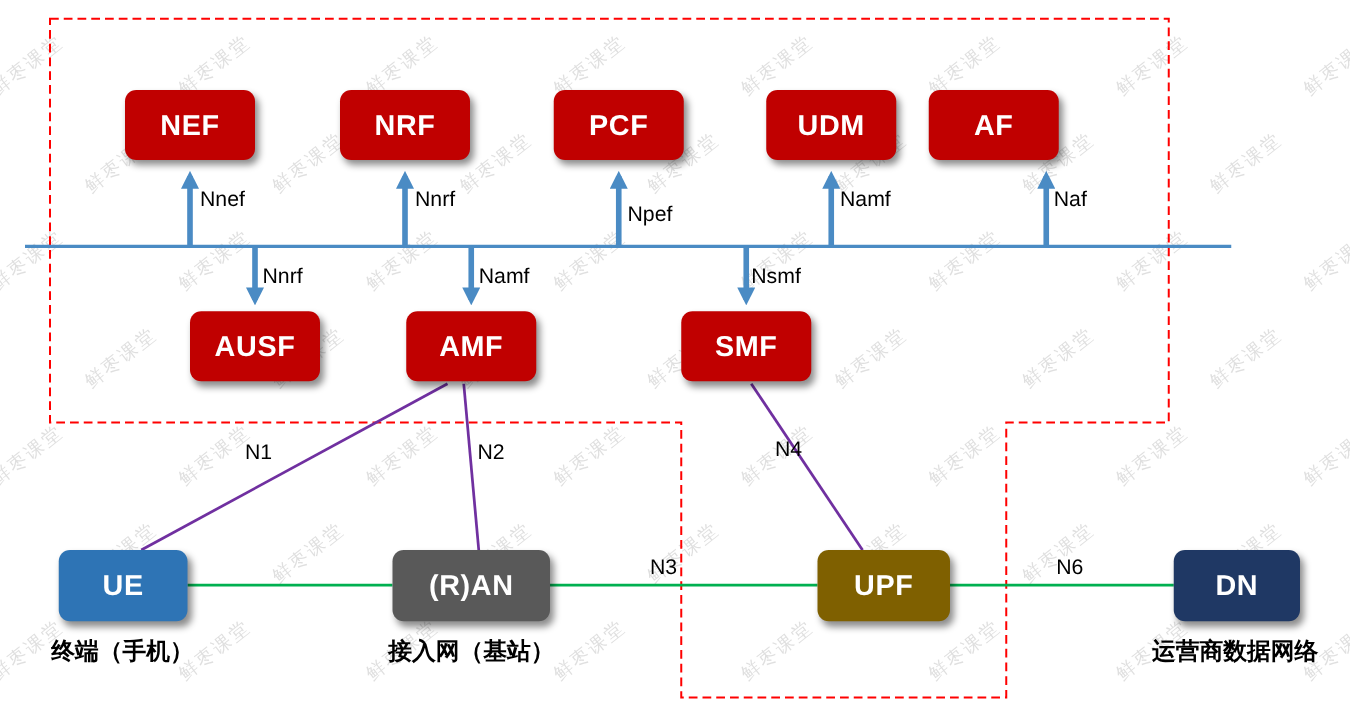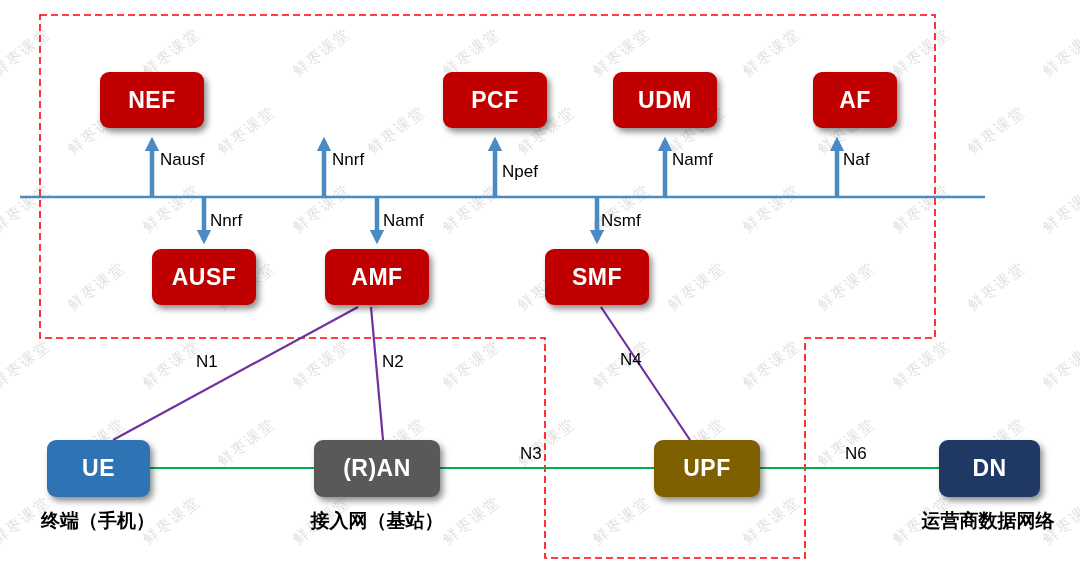--- a/index.html
+++ b/index.html
@@ -131,27 +131,30 @@
     <line class="purple" x1="601" y1="307" x2="690" y2="440"></line>
 
     <line class="green" x1="150" y1="468" x2="314" y2="468"></line>
     <line class="green" x1="440" y1="468" x2="654" y2="468"></line>
     <line class="green" x1="760" y1="468" x2="939" y2="468"></line>
   </svg>
 
   <div class="node red" style="left:100px;top:72px;width:104px;height:56px">
     <span>NEF</span>
   </div>
+  <div class="node red" style="left:272px;top:72px;width:104px;height:56px">
+    <span>NRF</span>
+  </div>
   <div class="node red" style="left:443px;top:72px;width:104px;height:56px">
     <span>PCF</span>
   </div>
   <div class="node red" style="left:613px;top:72px;width:104px;height:56px">
     <span>UDM</span>
   </div>
-  <div class="node red" style="left:813px;top:72px;width:84px;height:56px">
+  <div class="node red" style="left:743px;top:72px;width:104px;height:56px">
     <span>AF</span>
   </div>
 
   <div class="node red" style="left:325px;top:249px;width:104px;height:56px">
     <span>AMF</span>
   </div>
   <div class="node red" style="left:152px;top:249px;width:104px;height:56px">
     <span>AUSF</span>
   </div>
   <div class="node red" style="left:545px;top:249px;width:104px;height:56px">
@@ -164,21 +167,21 @@
   <div class="node gray" style="left:314px;top:440px;width:126px;height:57px">
     <span>(R)AN</span>
   </div>
   <div class="node olive" style="left:654px;top:440px;width:106px;height:57px">
     <span>UPF</span>
   </div>
   <div class="node navy" style="left:939px;top:440px;width:101px;height:57px">
     <span>DN</span>
   </div>
 
-  <div class="lbl" style="left:160px;top:150px">Nausf</div>
+  <div class="lbl" style="left:160px;top:150px">Nnef</div>
   <div class="lbl" style="left:332px;top:150px">Nnrf</div>
   <div class="lbl" style="left:502px;top:162px">Npef</div>
   <div class="lbl" style="left:672px;top:150px">Namf</div>
   <div class="lbl" style="left:843px;top:150px">Naf</div>
 
   <div class="lbl" style="left:210px;top:211px">Nnrf</div>
   <div class="lbl" style="left:383px;top:211px">Namf</div>
   <div class="lbl" style="left:601px;top:211px">Nsmf</div>
 
   <div class="lbl" style="left:196px;top:352px">N1</div>

